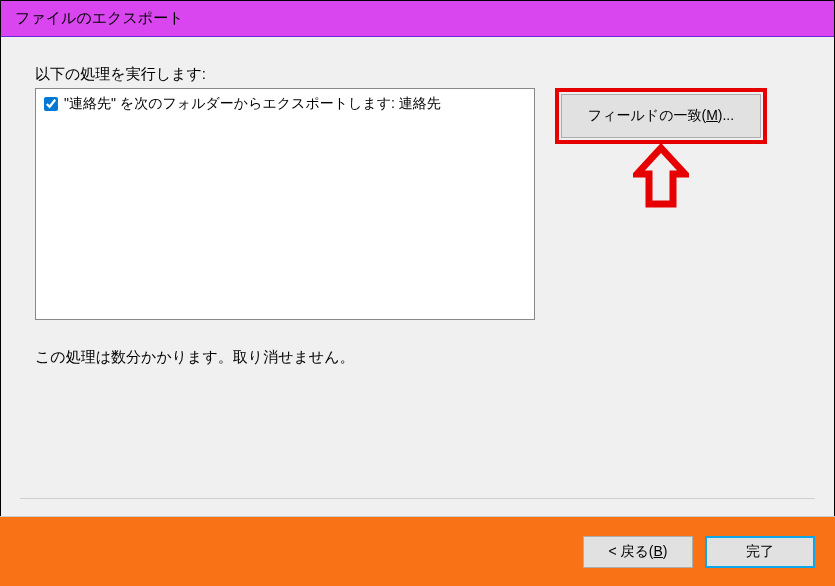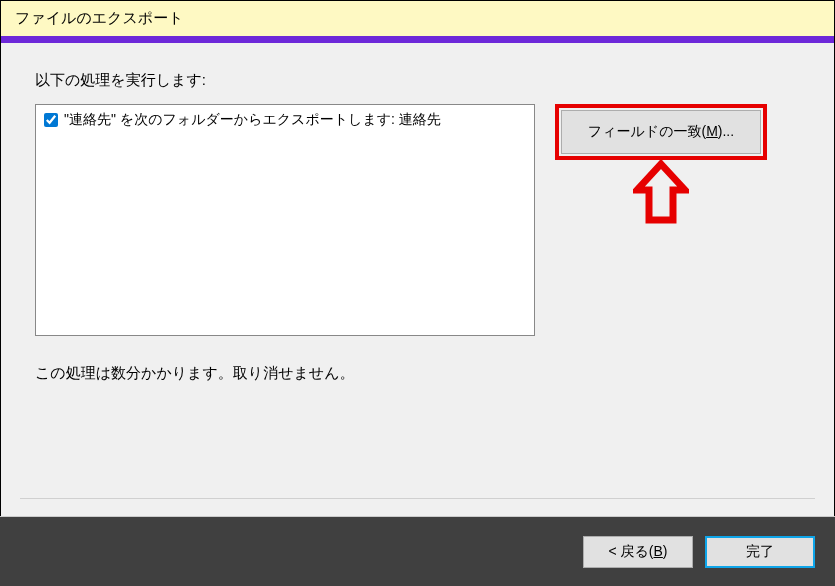--- a/index.html
+++ b/index.html
@@ -10,33 +10,33 @@
     body {
       font-family: "Yu Gothic UI", "Meiryo", sans-serif;
       font-size: 14px;
       background: #f0f0f0;
       width: 835px;
       height: 586px;
       overflow: hidden;
       border: 1px solid #000;
     }
     .title-bar {
-      background: #fef9c3;
+      background: #d946ef;
       padding: 8px 14px;
-      border-bottom: 7px solid #6d28d9;
+      border-bottom: 1px solid #6d28d9;
       font-size: 15px;
     }
     .content {
       padding: 28px 34px 10px 34px;
       position: relative;
       height: calc(100% - 40px - 70px);
     }
     .instruction {
       font-size: 15px;
-      margin-bottom: 14px;
+      margin-bottom: 4px;
     }
     .main-row {
       display: flex;
       gap: 20px;
       align-items: flex-start;
     }
     .list-box {
       width: 500px;
       height: 232px;
       border: 1px solid #888;
@@ -92,21 +92,21 @@
       bottom: 0;
       left: 0;
       right: 0;
       height: 70px;
       border-top: 1px solid #ccc;
       display: flex;
       justify-content: flex-end;
       align-items: center;
       gap: 12px;
       padding: 0 20px;
-      background: #404040;
+      background: #f97316;
     }
     .btn {
       min-width: 110px;
       height: 32px;
       background: #e1e1e1;
       border: 1px solid #adadad;
       font-family: inherit;
       font-size: 14px;
       cursor: pointer;
       padding: 0 16px;

